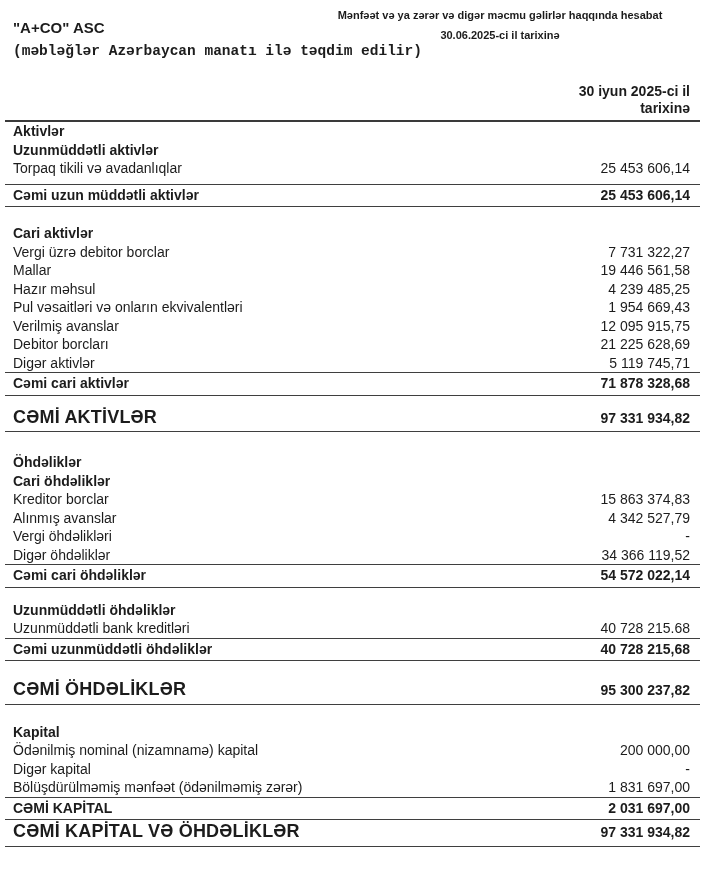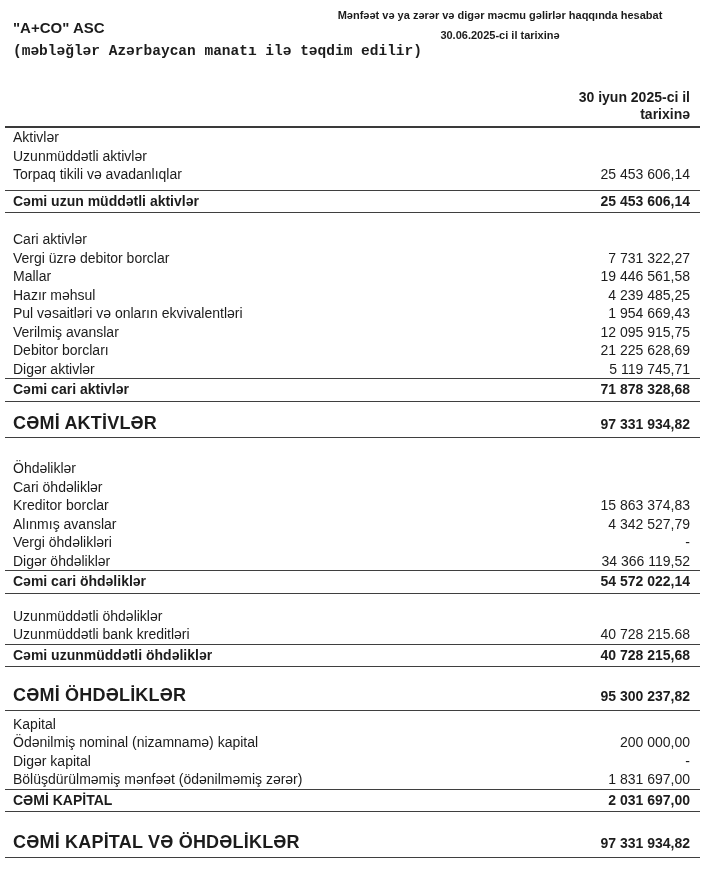--- a/index.html
+++ b/index.html
@@ -42,60 +42,60 @@
   .note {
     position: absolute;
     left: 8px;
     top: 39px;
     font-weight: 700;
     font-size: 14.5px;
     font-family: Liberation Mono, monospace;
   }
   
   .col-header {
-    margin-top: 21px;
+    margin-top: 15px;
     text-align: right;
     font-weight: 700;
     font-size: 14px;
     line-height: 16.5px;
     padding: 2px 10px 4px 0;
     border-bottom: 2px solid #3a3a3a;
   }
   
   .row {
     display: flex;
     justify-content: space-between;
     align-items: baseline;
     font-size: 14px;
     line-height: 18.5px;
     padding: 0 10px 0 8px;
   }
   .row .val { white-space: pre; }
-  .section .lbl { font-weight: 400; }
+  .section .lbl { font-weight: 700; }
   .total {
     font-weight: 700;
     border-top: 1.5px solid #3f3f3f;
     border-bottom: 1.5px solid #3f3f3f;
     padding-top: 1px;
     padding-bottom: 2px;
   }
   .grand {
     font-weight: 700;
     border-bottom: 1.5px solid #3f3f3f;
     padding-top: 2px;
     padding-bottom: 4px;
   }
   .grand .lbl { font-size: 18px; letter-spacing: 0.2px; }
   
   .mt-10 { margin-top: 10px; }
   .mt-13 { margin-top: 13px; }
   .mt-14 { margin-top: 6px; }
-  .mt-16 { margin-top: 19px; }
+  .mt-16 { margin-top: 0; }
   .mt-17 { margin-top: 17px; }
-  .mt-18 { margin-top: 4px; }
+  .mt-18 { margin-top: 18px; }
   .mt-21 { margin-top: 21px; }
 </style>
 </head>
 <body>
 
 <div class="sheet">
 
   <div class="header">
     <div class="title-block">
       <div>Mənfəət və ya zərər və digər məcmu gəlirlər haqqında hesabat</div>

